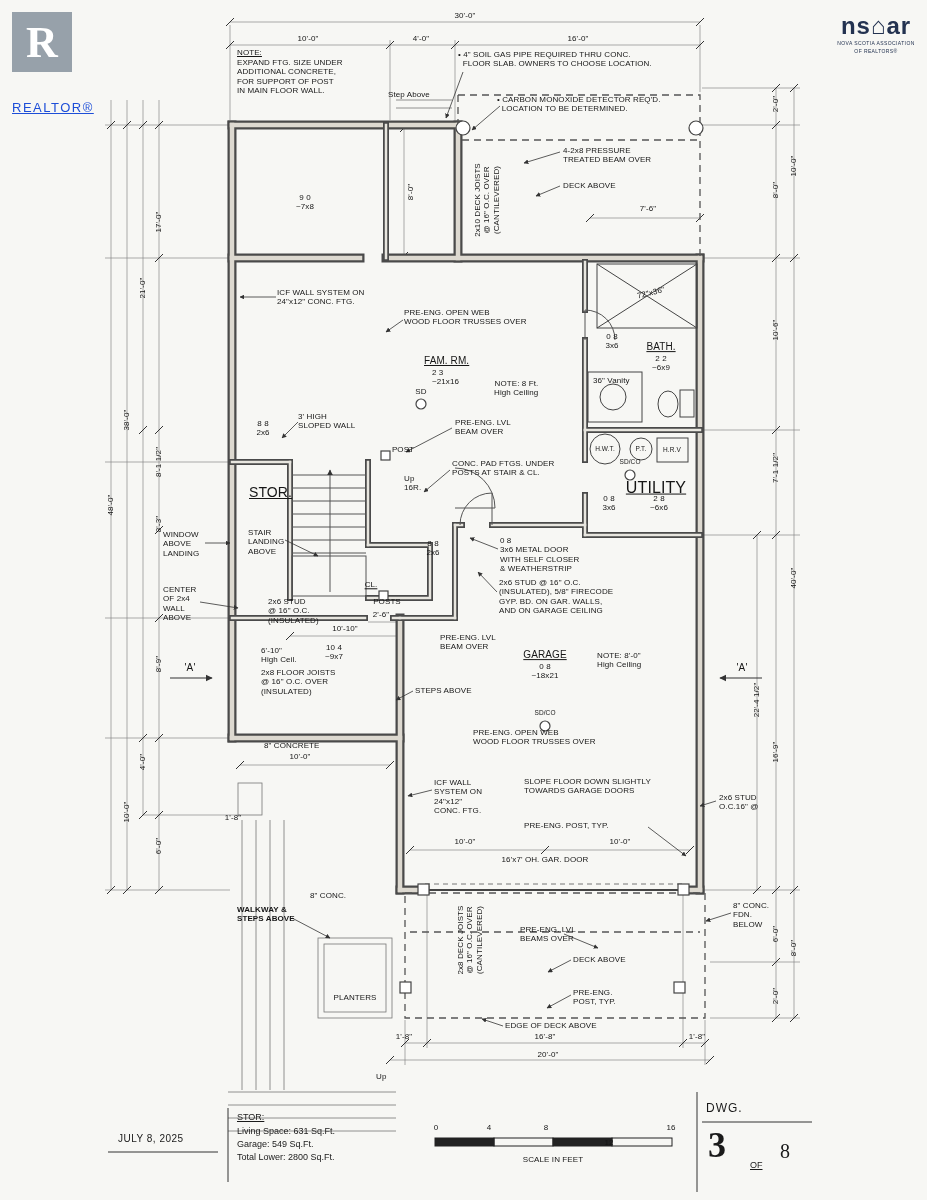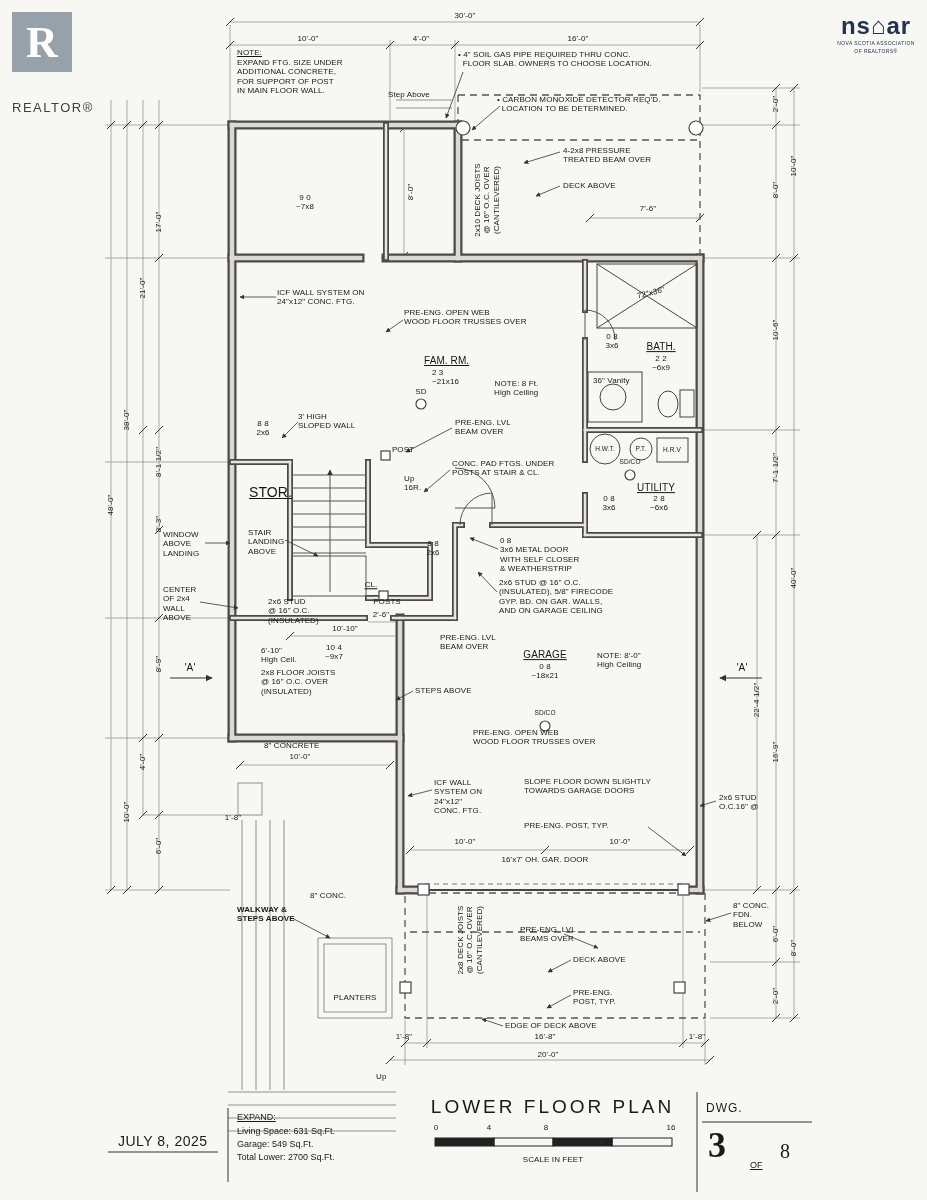--- a/index.html
+++ b/index.html
@@ -12,33 +12,33 @@
   .iw-outer{stroke:#4a4a4a;stroke-width:6;fill:none;stroke-linecap:square;}
   .iw-inner{stroke:#e8e6df;stroke-width:2.5;fill:none;stroke-linecap:square;}
   #annotations{position:absolute;inset:0;}
   .ann{position:absolute;font-size:8px;line-height:1.18;white-space:pre-line;
        width:max-content;color:#161616;letter-spacing:0.1px;}
   .ann.u{text-decoration:underline;}
   .realtor{position:absolute;left:12px;top:12px;}
   .realtor-box{width:60px;height:60px;background:#97a1aa;color:#fff;display:flex;
                align-items:center;justify-content:center;
                font-family:"Liberation Serif",serif;font-size:44px;font-weight:bold;}
-  .realtor-label{margin-top:28px;color:#404040;font-size:13px;letter-spacing:1.5px;}
+  .realtor-label{margin-top:28px;color:#1d4ed8;font-size:13px;letter-spacing:1.5px;text-decoration:underline;}
   .nsar{position:absolute;left:833px;top:14px;color:#233250;text-align:center;width:86px;}
   .nsar-word{font-size:24px;font-weight:bold;letter-spacing:1px;line-height:1;}
   .nsar-sub{font-size:5px;letter-spacing:0.4px;margin-top:2px;line-height:1.2;}
   .tb-title{position:absolute;left:420px;top:1096px;width:265px;text-align:center;
             font-size:19px;letter-spacing:3px;}
   .tb-dwg{position:absolute;left:706px;top:1101px;font-size:12px;letter-spacing:1px;}
   .tb-num{position:absolute;left:708px;top:1124px;font-size:36px;font-weight:bold;
           font-family:"Liberation Serif",serif;}
   .tb-of{position:absolute;left:750px;top:1160px;font-size:9px;text-decoration:underline;}
   .tb-total{position:absolute;left:780px;top:1140px;font-size:20px;
             font-family:"Liberation Serif",serif;}
-  .tb-date{position:absolute;left:118px;top:1133px;font-size:14px;letter-spacing:0.5px;}
+  .tb-date{position:absolute;left:118px;top:1133px;font-size:10px;letter-spacing:0.5px;}
   .tb-areas-h{position:absolute;left:237px;top:1112px;font-size:9px;text-decoration:underline;}
   .tb-area{position:absolute;left:237px;font-size:9px;}
   .a1{top:1126px;} .a2{top:1139px;} .a3{top:1152px;}
 </style>
 </head>
 <body>
 
 <div class="sheet">
 
 <svg class="plan" width="927" height="1200" viewBox="0 0 927 1200">
@@ -351,21 +351,21 @@
       <div class="ann" style="left: 385px; top: 450px; transform: translate(-50%, -50%); text-align: center; padding-left: 36px;">POST</div>
       <div class="ann" style="left: 605px; top: 449px; font-size: 6.5px; transform: translate(-50%, -50%); text-align: center;">H.W.T.</div>
       <div class="ann" style="left: 641px; top: 449px; font-size: 6.5px; transform: translate(-50%, -50%); text-align: center;">P.T.</div>
       <div class="ann" style="left: 672px; top: 450px; font-size: 6.5px; transform: translate(-50%, -50%); text-align: center;">H.R.V</div>
       <div class="ann" style="left: 452px; top: 459px;">CONC. PAD FTGS. UNDER
 POSTS AT STAIR &amp; CL.</div>
       <div class="ann u" style="left: 249px; top: 484px; font-size: 14px;">STOR.</div>
       <div class="ann" style="left: 404px; top: 474px;">Up
 16R.</div>
       <div class="ann" style="left: 630px; top: 462px; font-size: 6.5px; transform: translate(-50%, -50%); text-align: center;">SD/CO</div>
-      <div class="ann u" style="left: 656px; top: 488px; font-size: 10px; transform: translate(-50%, -50%); ">UTILITY</div>
+      <div class="ann u" style="left: 656px; top: 488px; font-size: 16px; transform: translate(-50%, -50%); ">UTILITY</div>
       <div class="ann" style="left: 609px; top: 503px; transform: translate(-50%, -50%); text-align: center;">0 8
 3x6</div>
       <div class="ann" style="left: 659px; top: 503px; transform: translate(-50%, -50%); text-align: center;">2 8
 ~6x6</div>
       <div class="ann" style="left: 248px; top: 528px;">STAIR
 LANDING
 ABOVE</div>
       <div class="ann" style="left: 163px; top: 530px;">WINDOW
 ABOVE
 LANDING</div>
@@ -481,24 +481,23 @@
   </div>
   <div class="realtor-label">REALTOR®</div>
 </div>
 
 <div class="nsar">
   <div class="nsar-word">ns⌂ar</div>
   <div class="nsar-sub">NOVA SCOTIA ASSOCIATION</div>
   <div class="nsar-sub">OF REALTORS®</div>
 </div>
 
-<div class="tb-title">LOWER FLOOR PLAN</div>
 <div class="tb-dwg">DWG.</div>
 <div class="tb-num">3</div>
 <div class="tb-of">OF</div>
 <div class="tb-total">8</div>
 <div class="tb-date">JULY 8, 2025</div>
-<div class="tb-areas-h">EXPAND:</div>
+<div class="tb-areas-h">STOR:</div>
 <div class="tb-area a1">Living Space: 631 Sq.Ft.</div>
 <div class="tb-area a2">Garage: 549 Sq.Ft.</div>
-<div class="tb-area a3">Total Lower: 2700 Sq.Ft.</div>
+<div class="tb-area a3">Total Lower: 2800 Sq.Ft.</div>
 
 </div>
 
 </body></html>

